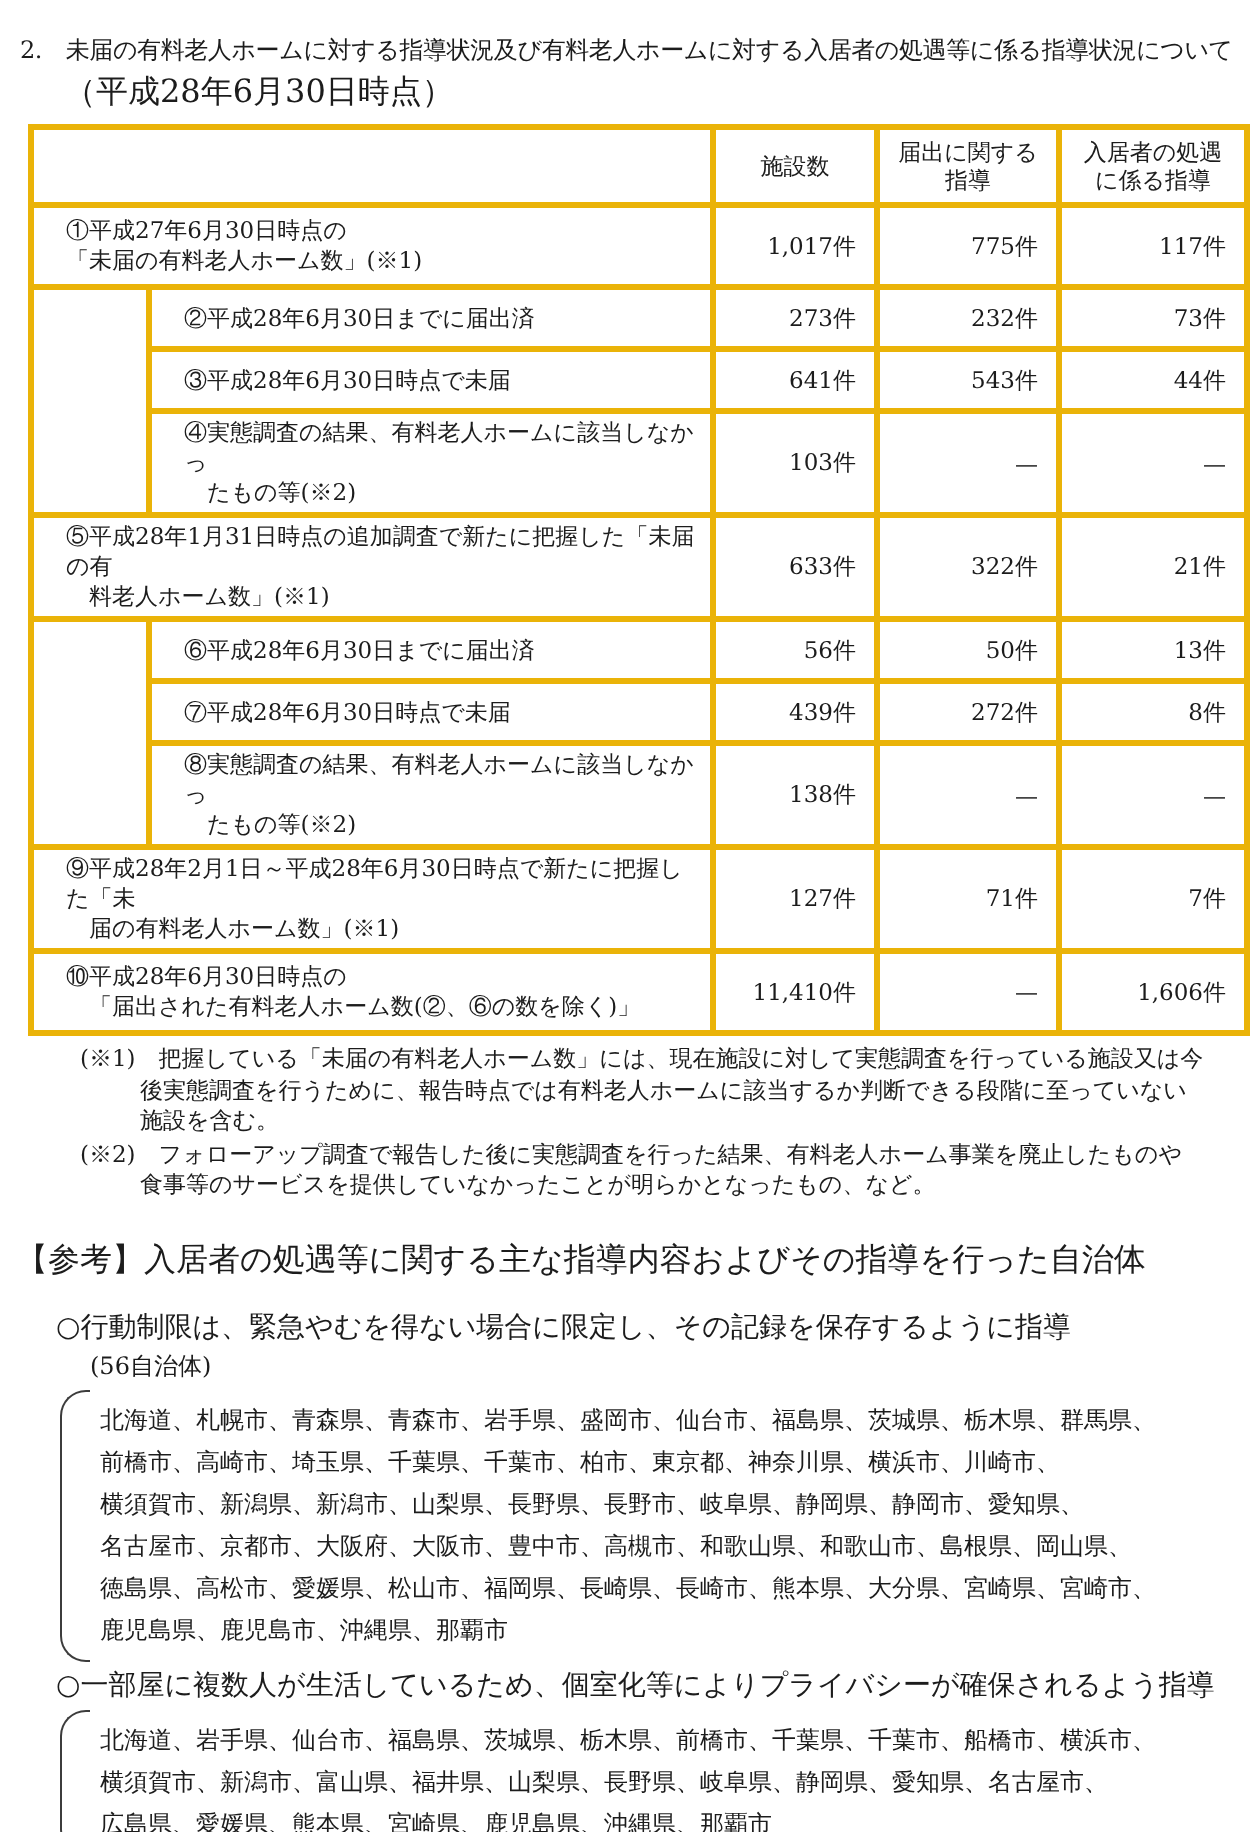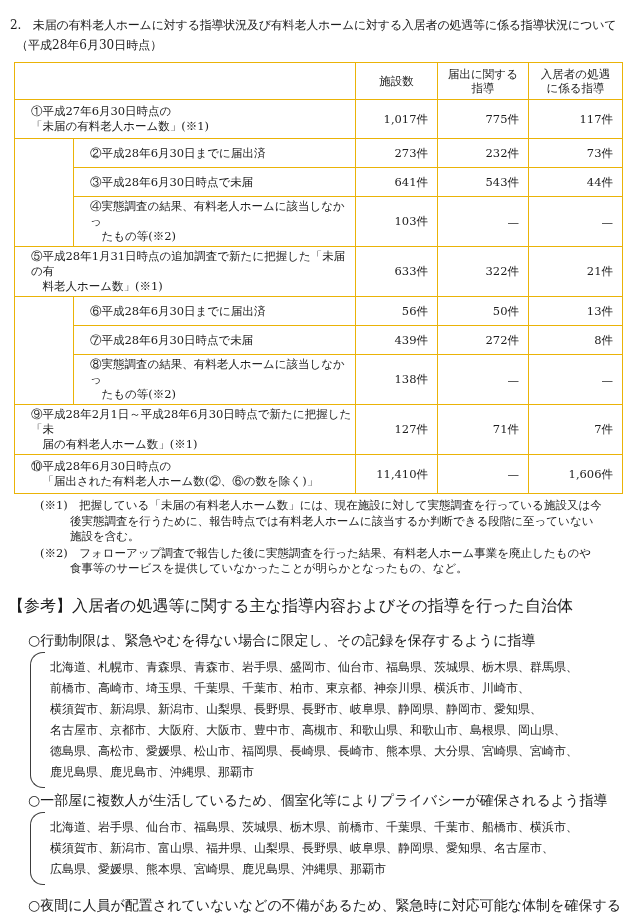--- a/index.html
+++ b/index.html
@@ -6,25 +6,25 @@
   body{
     width:630px;
     background:#ffffff;
     color:#1c1c1c;
     font-family:"DejaVu Serif","Liberation Serif",serif;
   }
   .page{position:relative;width:630px;min-height:916px;padding-top:17px;box-sizing:border-box;}
 
   
   .title-l1{margin-left:10px;font-size:12px;letter-spacing:-0.2px;line-height:17px;}
-  .title-l2{margin-left:16px;font-size:12px;line-height:17px;margin-top:3px;}
+  .title-l2{margin-left:32px;font-size:16px;line-height:17px;margin-top:3px;}
 
   
   table{border-collapse:collapse;table-layout:fixed;width:608px;margin:8px 0 0 14px;font-size:11.5px;}
-  td{border:1px solid #eab308;vertical-align:middle;overflow:hidden;}
+  td{border:3px solid #eab308;vertical-align:middle;overflow:hidden;}
   .hc{text-align:center;white-space:pre-line;line-height:14px;padding:2px 1px;}
   tr.head td{height:32px;}
   tr.sgl td{height:24px;}
   tr.dbl td{height:34px;}
   .lbl,.sublbl{padding:2px 2px 2px 16px;line-height:15px;white-space:pre-line;}
   .num{text-align:right;padding:2px 9px 2px 2px;}
   .indent-cell{background:#ffffff;}
 
   
   .notes{margin:4px 0 0 40px;width:562px;}
@@ -149,20 +149,21 @@
 
   <div class="notes">
     <div class="note"><span>(※1)</span><span>　把握している「未届の有料老人ホーム数」には、現在施設に対して実態調査を行っている施設又は今後実態調査を行うために、報告時点では有料老人ホームに該当するか判断できる段階に至っていない施設を含む。</span></div>
     <div class="note"><span>(※2)</span><span>　フォローアップ調査で報告した後に実態調査を行った結果、有料老人ホーム事業を廃止したものや食事等のサービスを提供していなかったことが明らかとなったもの、など。</span></div>
   </div>
 
   <div class="ref-heading">【参考】入居者の処遇等に関する主な指導内容およびその指導を行った自治体</div>
 
   <div class="sec1">
     <div class="sec-title">○行動制限は、緊急やむを得ない場合に限定し、その記録を保存するように指導</div>
+    <div class="sec-count">(56自治体)</div>
     <div class="bracket">
       <div class="bracket-text">北海道、札幌市、青森県、青森市、岩手県、盛岡市、仙台市、福島県、茨城県、栃木県、群馬県、
 前橋市、高崎市、埼玉県、千葉県、千葉市、柏市、東京都、神奈川県、横浜市、川崎市、
 横須賀市、新潟県、新潟市、山梨県、長野県、長野市、岐阜県、静岡県、静岡市、愛知県、
 名古屋市、京都市、大阪府、大阪市、豊中市、高槻市、和歌山県、和歌山市、島根県、岡山県、
 徳島県、高松市、愛媛県、松山市、福岡県、長崎県、長崎市、熊本県、大分県、宮崎県、宮崎市、
 鹿児島県、鹿児島市、沖縄県、那覇市</div>
     </div>
   </div>
 

